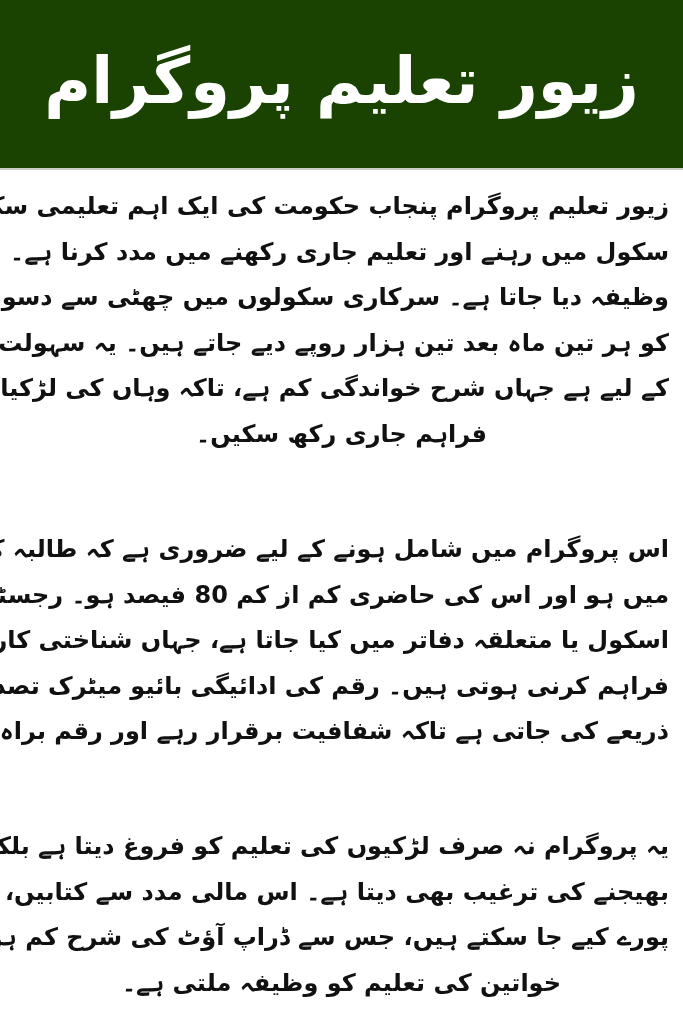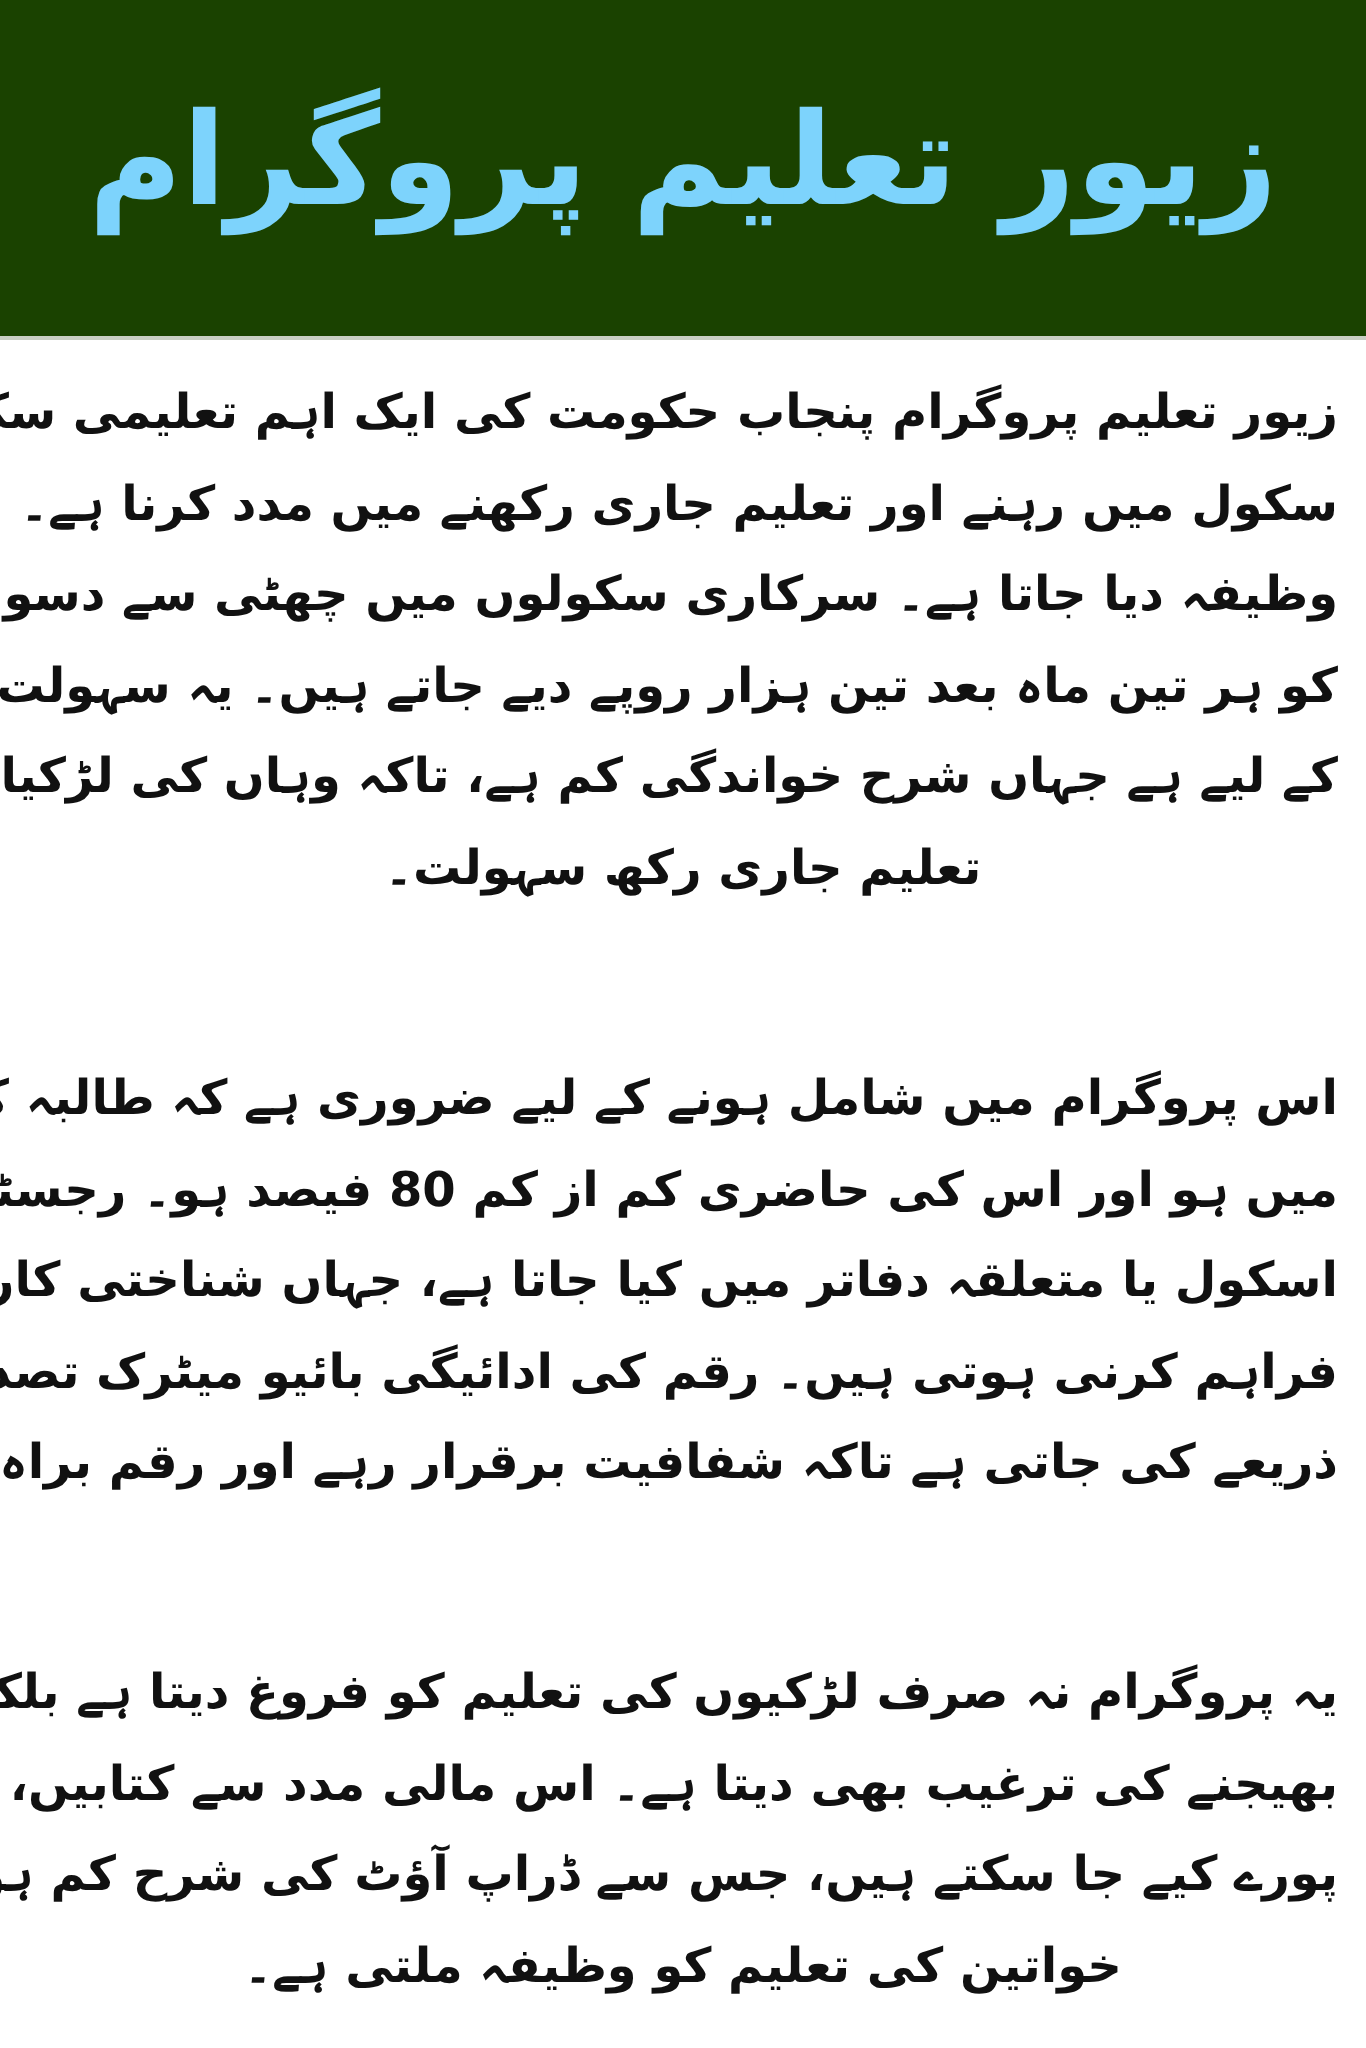--- a/index.html
+++ b/index.html
@@ -18,21 +18,21 @@
       left: 0; top: 0;
       width: 683px;
       height: 168px;
       background: #1a4200;
       display: flex;
       align-items: center;
       justify-content: center;
       border-bottom: 2px solid #c9cfc4;
     }
     .header-title {
-      color: #7dd3fc;
+      color: #ffffff;
       font-family: "DejaVu Sans", sans-serif;
       font-size: 64px;
       font-weight: bold;
       direction: rtl;
       letter-spacing: 2px;
       line-height: 1;
       margin-top: -6px;
     }
     .content {
       position: absolute;
@@ -71,21 +71,21 @@
   <div class="header-title">زیور تعلیم پروگرام</div>
 </div>
 
 <div class="content">
   <div class="para para-1">
     <span class="line">زیور تعلیم پروگرام پنجاب حکومت کی ایک اہم تعلیمی سکیم ہے جس کا مقصد لڑکیوں کو</span>
     <span class="line">سکول میں رہنے اور تعلیم جاری رکھنے میں مدد کرنا ہے۔ اس پروگرام کے تحت روپے کا</span>
     <span class="line">وظیفہ دیا جاتا ہے۔ سرکاری سکولوں میں چھٹی سے دسویں جماعت تک پڑھنے والی طالبات</span>
     <span class="line">کو ہر تین ماہ بعد تین ہزار روپے دیے جاتے ہیں۔ یہ سہولت خاص طور پر ان 16 اضلاع</span>
     <span class="line">کے لیے ہے جہاں شرح خواندگی کم ہے، تاکہ وہاں کی لڑکیاں مالی مشکلات کے باوجود اپنی</span>
-    <span class="line last">تعلیم جاری رکھ سہولت۔</span>
+    <span class="line last">فراہم جاری رکھ سکیں۔</span>
   </div>
 
   <div class="para para-2">
     <span class="line">اس پروگرام میں شامل ہونے کے لیے ضروری ہے کہ طالبہ کا داخلہ کسی سرکاری اسکول</span>
     <span class="line">میں ہو اور اس کی حاضری کم از کم 80 فیصد ہو۔ رجسٹریشن والدین یا سرپرست کے ذریعہ</span>
     <span class="line">اسکول یا متعلقہ دفاتر میں کیا جاتا ہے، جہاں شناختی کارڈ، بی فارم اور اسکول کی معلومات</span>
     <span class="line">فراہم کرنی ہوتی ہیں۔ رقم کی ادائیگی بائیو میٹرک تصدیق کے بعد بینکنگ سسٹم کے</span>
     <span class="line">ذریعے کی جاتی ہے تاکہ شفافیت برقرار رہے اور رقم براہ راست مستحق خاندان تک پہنچے۔</span>
   </div>
 

